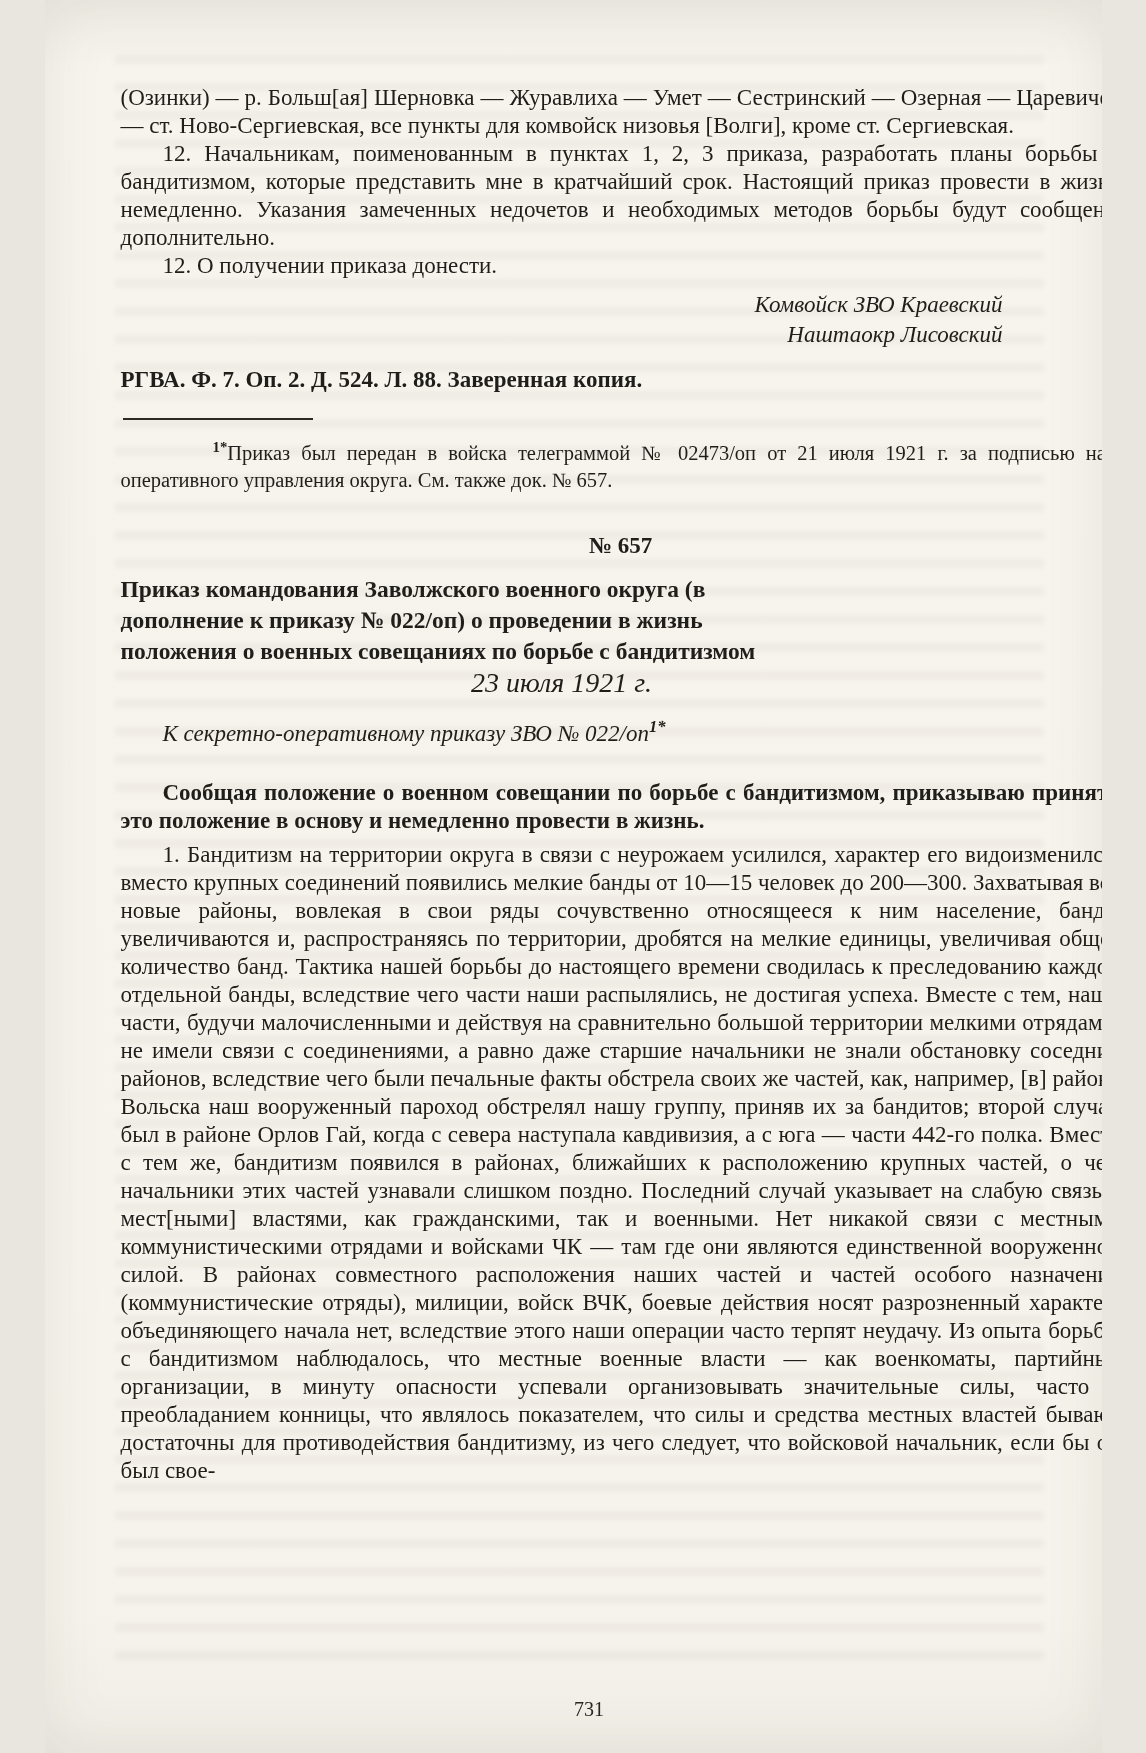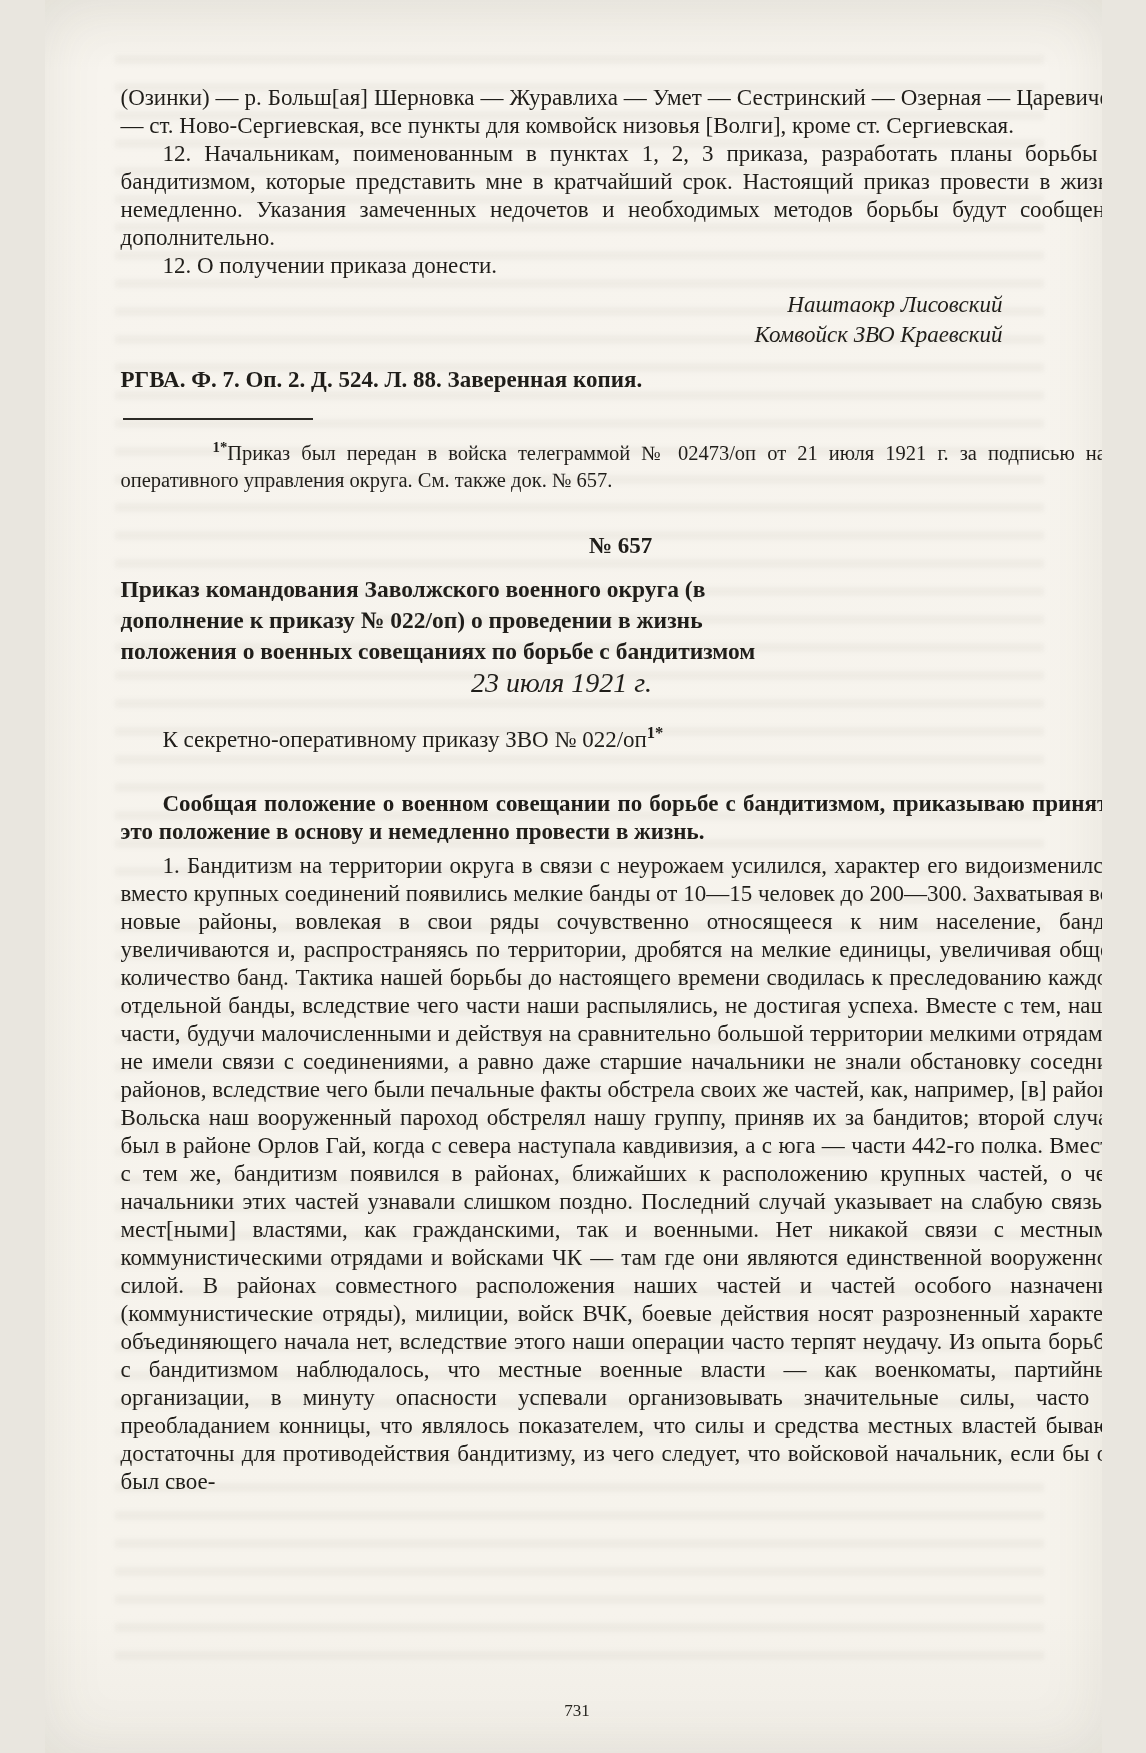--- a/index.html
+++ b/index.html
@@ -90,52 +90,53 @@
     margin-top: 2px;
     text-align: center;
     padding-right: 118px;
     font-style: italic;
     font-size: 28px;
     line-height: 28px;
   }
   .addressee {
     margin-top: 16px;
     text-indent: 42px;
+    font-style: italic;
     font-size: 23px;
-    line-height: 39px;
+    line-height: 28px;
   }
   .para-intro { margin-top: 32px; font-weight: bold; }
   .para-long  { margin-top: 6px; }
   .page-number {
     position: absolute;
     bottom: 32px;
-    left: 4px;
+    left: 16px;
     width: 100%;
     text-align: center;
-    font-size: 17px;
+    font-size: 20px;
     color: #27251f;
   }
 </style>
 </head>
 <body>
 
 <div class="page">
   <div class="ghost-texture"></div>
 
   <div class="content">
 
     <p class="body-text">(Озинки) — р. Больш[ая] Шерновка — Журавлиха — Умет — Сестринский — Озерная — Царевичев — ст. Ново-Сергиевская, все пункты для комвойск низовья [Волги], кроме ст. Сергиевская.</p>
 
     <p class="body-text indent">12. Начальникам, поименованным в пунктах 1, 2, 3 приказа, разработать планы борьбы с бандитизмом, которые представить мне в кратчайший срок. Настоящий приказ провести в жизнь немедленно. Указания замеченных недочетов и необходимых методов борьбы будут сообщены дополнительно.</p>
 
     <p class="body-text indent">12. О получении приказа донести.</p>
 
     <div class="signature-block">
+      <div>Комвойск ЗВО Краевский</div>
       <div>Наштаокр Лисовский</div>
-      <div>Комвойск ЗВО Краевский</div>
     </div>
 
     <p class="archive">РГВА. Ф. 7. Оп. 2. Д. 524. Л. 88. Заверенная копия.</p>
 
     <div class="footnote-rule"></div>
 
     <p class="footnote"><sup class="fn-marker">1*</sup><span>Приказ был передан в войска телеграммой № 02473/оп от 21 июля 1921 г. за подписью нач. оперативного управления округа. См. также док. № 657.</span></p>
 
     <p class="doc-number">№ 657</p>
 

